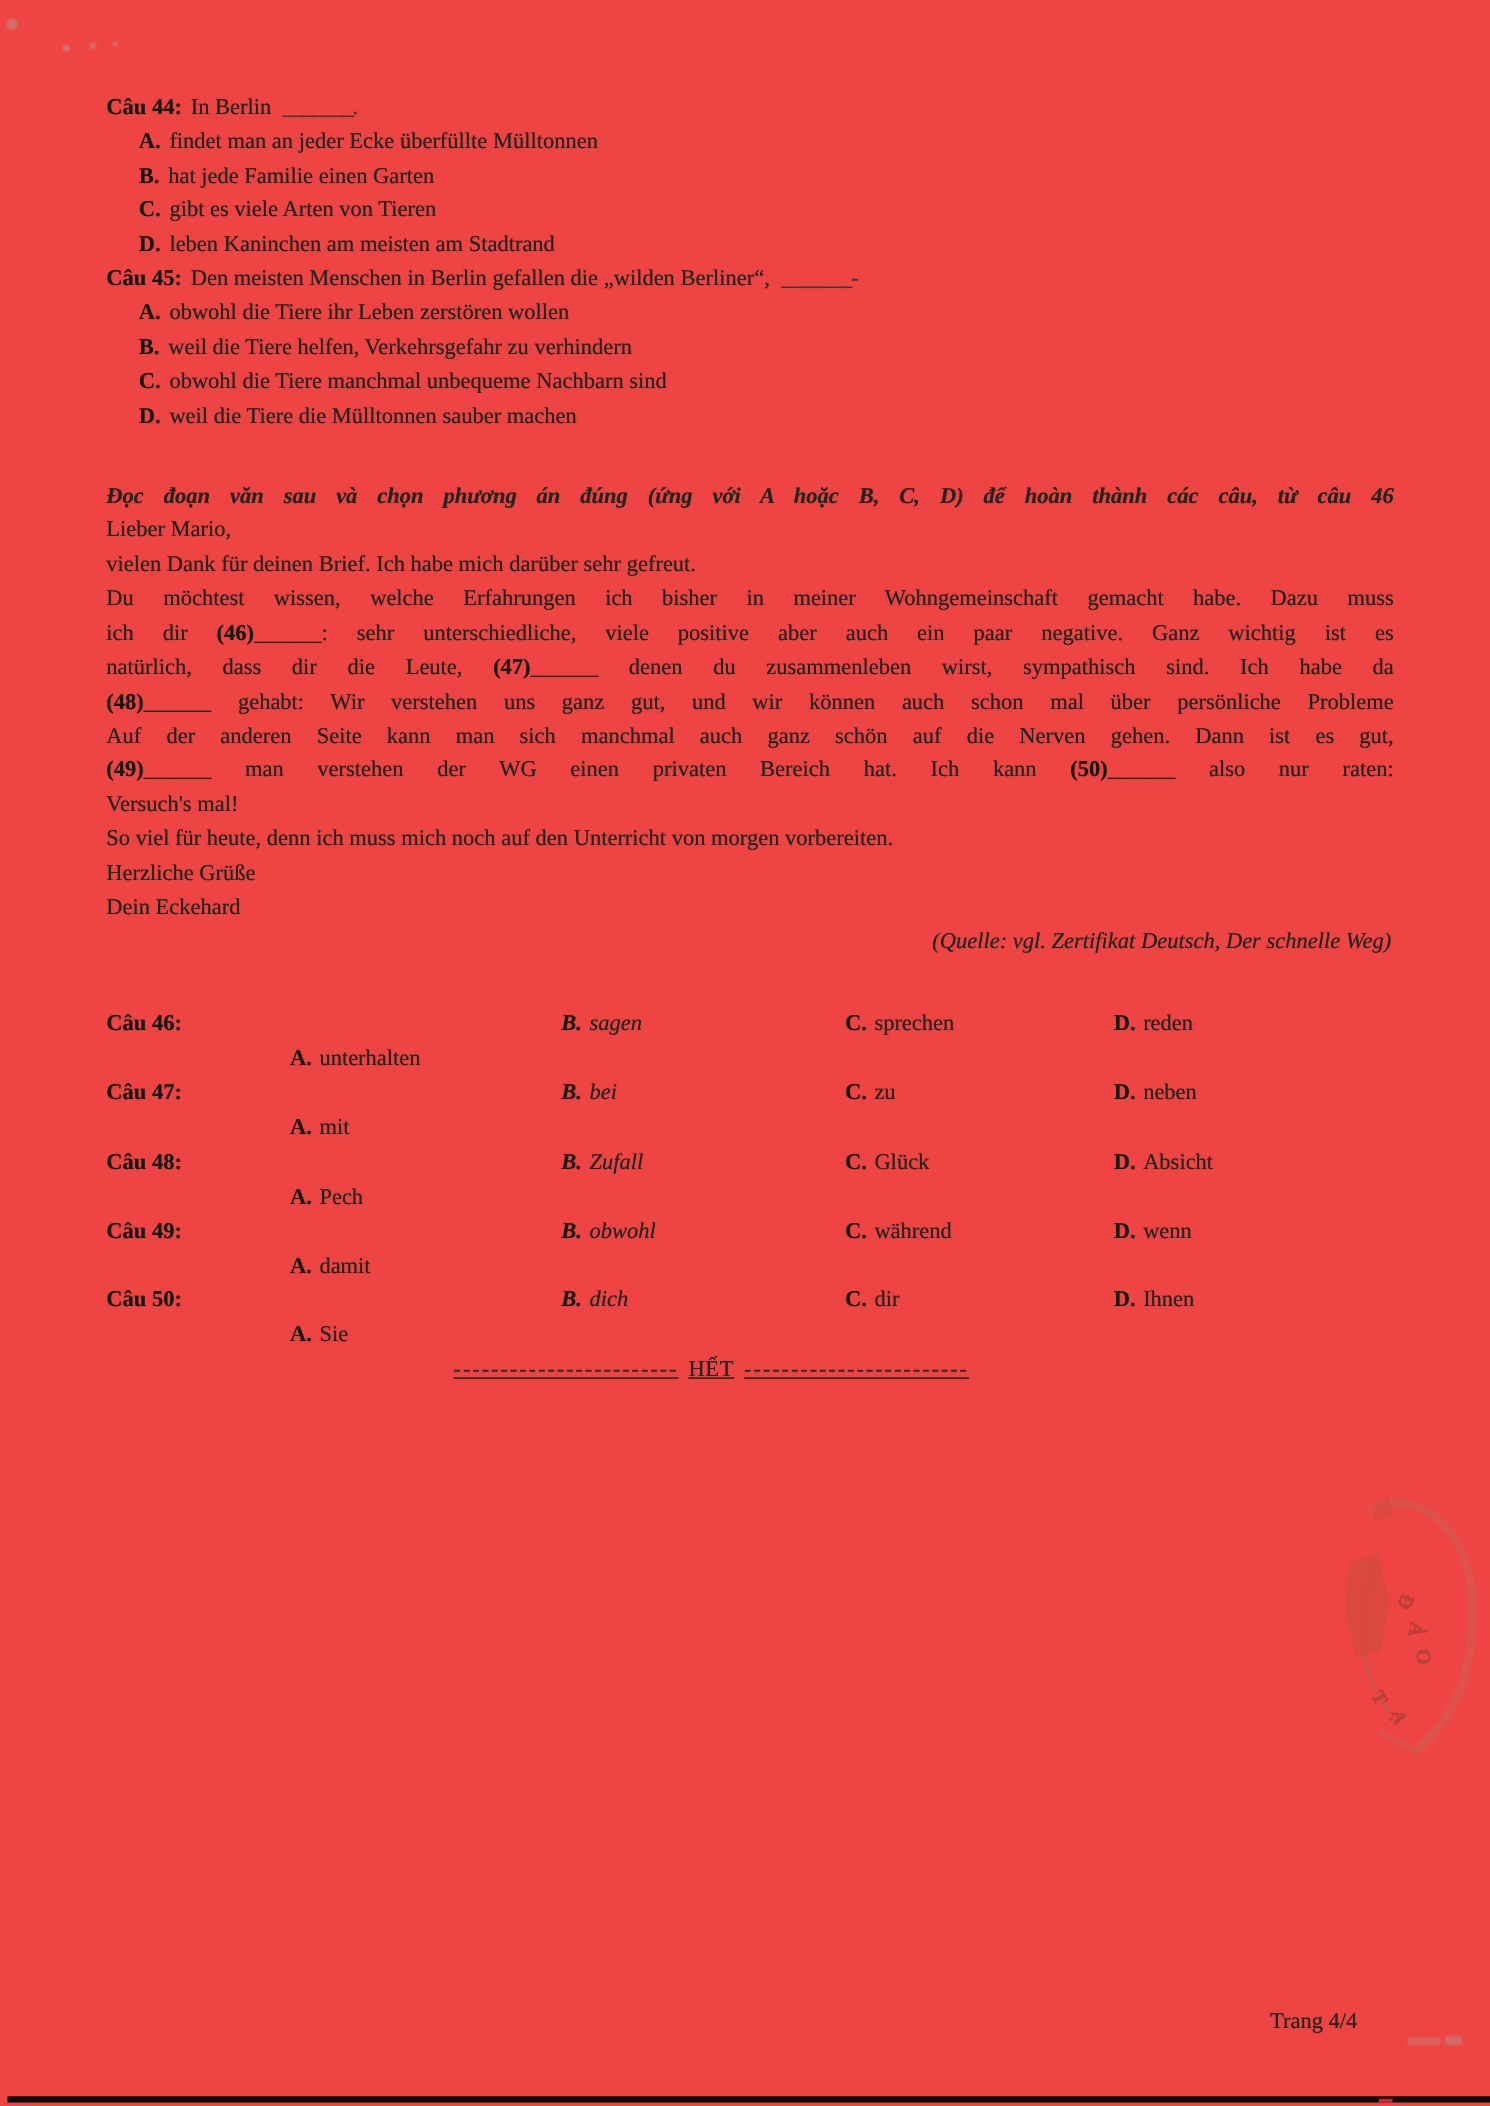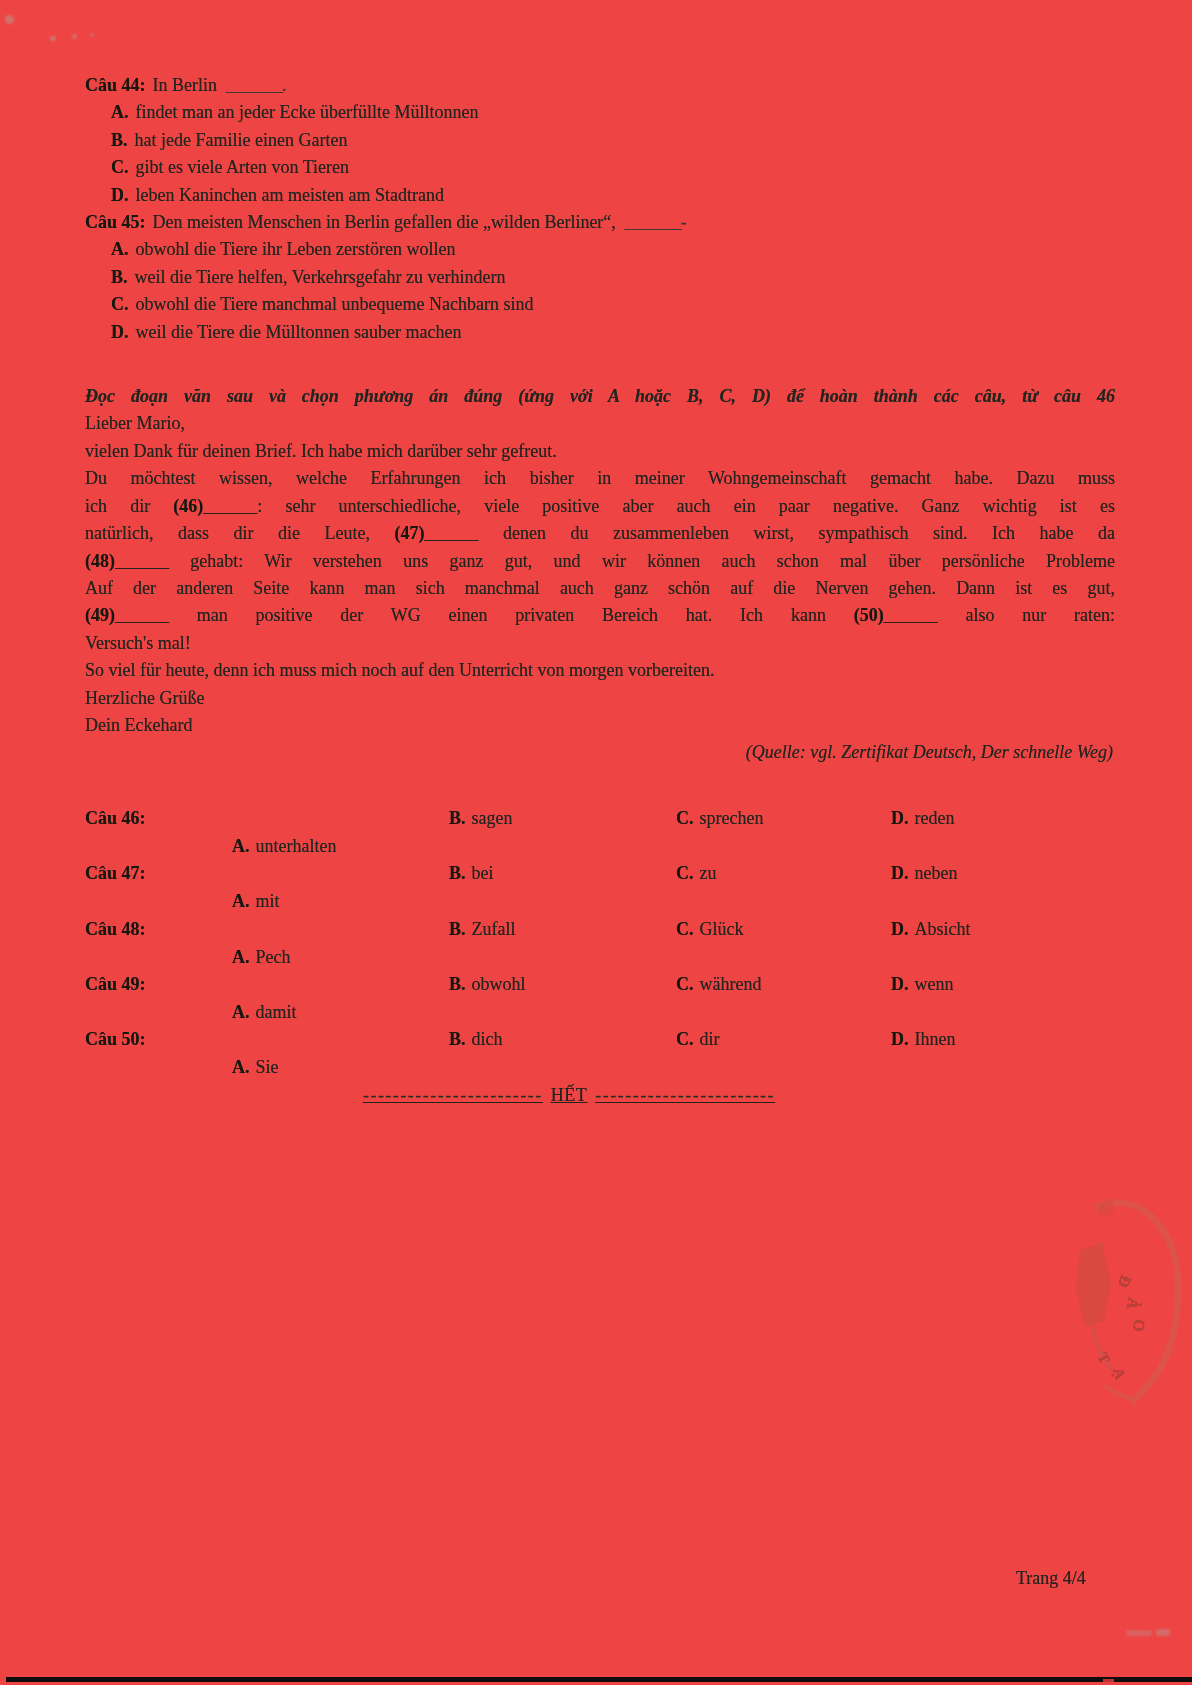--- a/index.html
+++ b/index.html
@@ -23,26 +23,26 @@
   .opt b { margin-right:7px; }
   .blank { margin-left:9px; letter-spacing:-1px; color:#3a3a34; }
   .instruction { margin-top:37px; font-weight:bold; font-style:italic; }
   .source-line { text-align:right; font-style:italic; padding-right:2px; }
   .qtable { margin-top:38px; }
   .trow { display:flex; line-height:27.4px; }
   .tlabel { width:147px; }
   .tcell { }
   .tcell b { margin-right:6px; }
   .tcell:nth-child(2){ width:217px;margin-top:28px; }
-  .tcell:nth-child(3){ width:210px; }
+  .tcell:nth-child(3){ width:210px;font-style:italic; }
   .tcell:nth-child(4){ width:215px;margin-left:17px; }
   .het-line { text-align:center; padding-right:62px; letter-spacing:.5px;text-decoration:underline; }
   .het-line .dashes { letter-spacing:1.5px; color:#2c2c26; }
   .het-line .het-label { margin:0 8px; }
-  .footer-page { position:absolute; left:1016px; top:1565px; line-height:27px; }
+  .footer-page { position:absolute; left:1016px; top:1603px; line-height:27px; }
   .bottom-bar { position:absolute; left:6px; top:1677px; width:1186px; height:5px; background:#0d0d0b; }
   .bar-speck { position:absolute; left:1103px; top:1679px; width:11px; height:3px; background:#bb3433; }
   .speck { position:absolute; background:#a9a9a1; border-radius:50%; filter:blur(1px); }
   #sp1 { left:5px;  top:15px; width:9px;  height:9px;  opacity:.45; }
   #sp2 { left:50px; top:36px; width:6px;  height:5px;  opacity:.5; }
   #sp3 { left:72px; top:34px; width:5px;  height:5px;  opacity:.45; }
   #sp4 { left:90px; top:33px; width:4px;  height:4px;  opacity:.4; }
   #sp5 { left:1126px; top:1630px; width:26px; height:6px; opacity:.3; border-radius:2px; }
   #sp6 { left:1156px; top:1629px; width:14px; height:7px; opacity:.4; border-radius:2px; }
   .stamp { position:absolute; left:1073px; top:1188px; }
@@ -87,21 +87,21 @@
     </div>
 
     <div>
         <div class="line"><span>Lieber Mario,</span></div>
         <div class="line"><span>vielen Dank für deinen Brief. Ich habe mich darüber sehr gefreut.</span></div>
         <div class="line j"><span>Du möchtest wissen, welche Erfahrungen ich bisher in meiner Wohngemeinschaft gemacht habe. Dazu muss</span></div>
         <div class="line j"><span>ich dir </span><b>(46)</b><span>______: sehr unterschiedliche, viele positive aber auch ein paar negative. Ganz wichtig ist es</span></div>
         <div class="line j"><span>natürlich, dass dir die Leute, </span><b>(47)</b><span>______ denen du zusammenleben wirst, sympathisch sind. Ich habe da</span></div>
         <div class="line j"><b>(48)</b><span>______ gehabt: Wir verstehen uns ganz gut, und wir können auch schon mal über persönliche Probleme</span></div>
         <div class="line j"><span>Auf der anderen Seite kann man sich manchmal auch ganz schön auf die Nerven gehen. Dann ist es gut,</span></div>
-        <div class="line j"><b>(49)</b><span>______ man positive der WG einen privaten Bereich hat. Ich kann </span><b>(50)</b><span>______ also nur raten:</span></div>
+        <div class="line j"><b>(49)</b><span>______ man verstehen der WG einen privaten Bereich hat. Ich kann </span><b>(50)</b><span>______ also nur raten:</span></div>
         <div class="line"><span>Versuch's mal!</span></div>
         <div class="line"><span>So viel für heute, denn ich muss mich noch auf den Unterricht von morgen vorbereiten.</span></div>
         <div class="line"><span>Herzliche Grüße</span></div>
         <div class="line"><span>Dein Eckehard</span></div>
       </div>
 
     <div class="line source-line">(Quelle: vgl. Zertifikat Deutsch, Der schnelle Weg)</div>
 
     <div class="qtable">
         <div class="trow">

